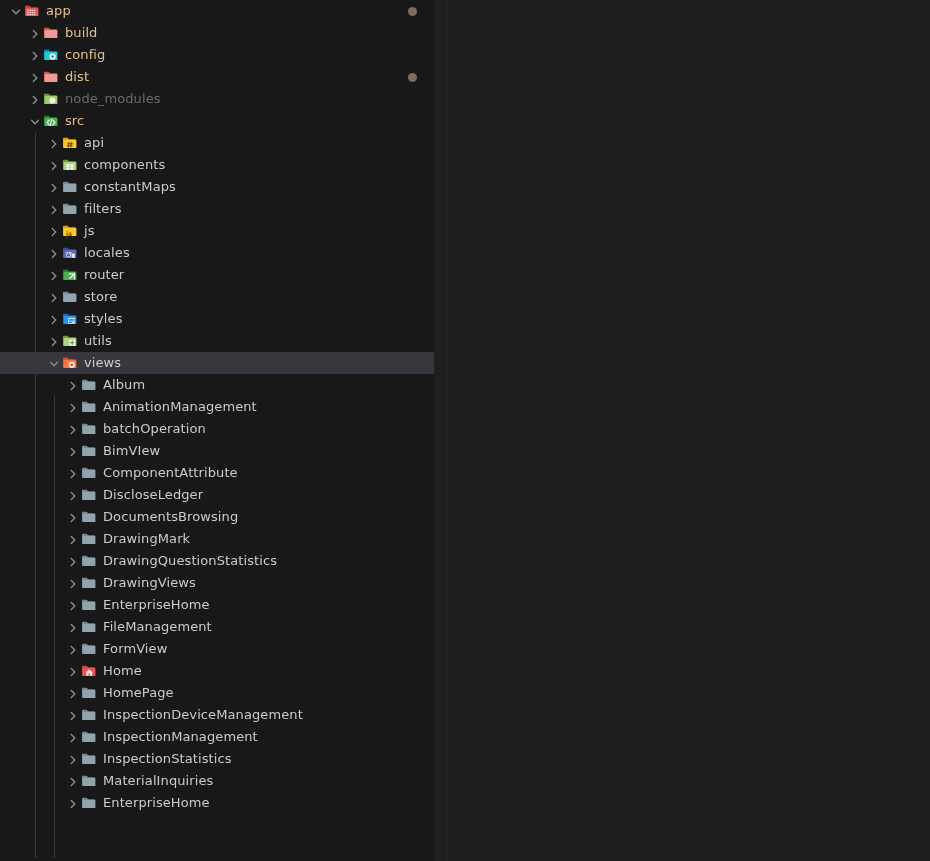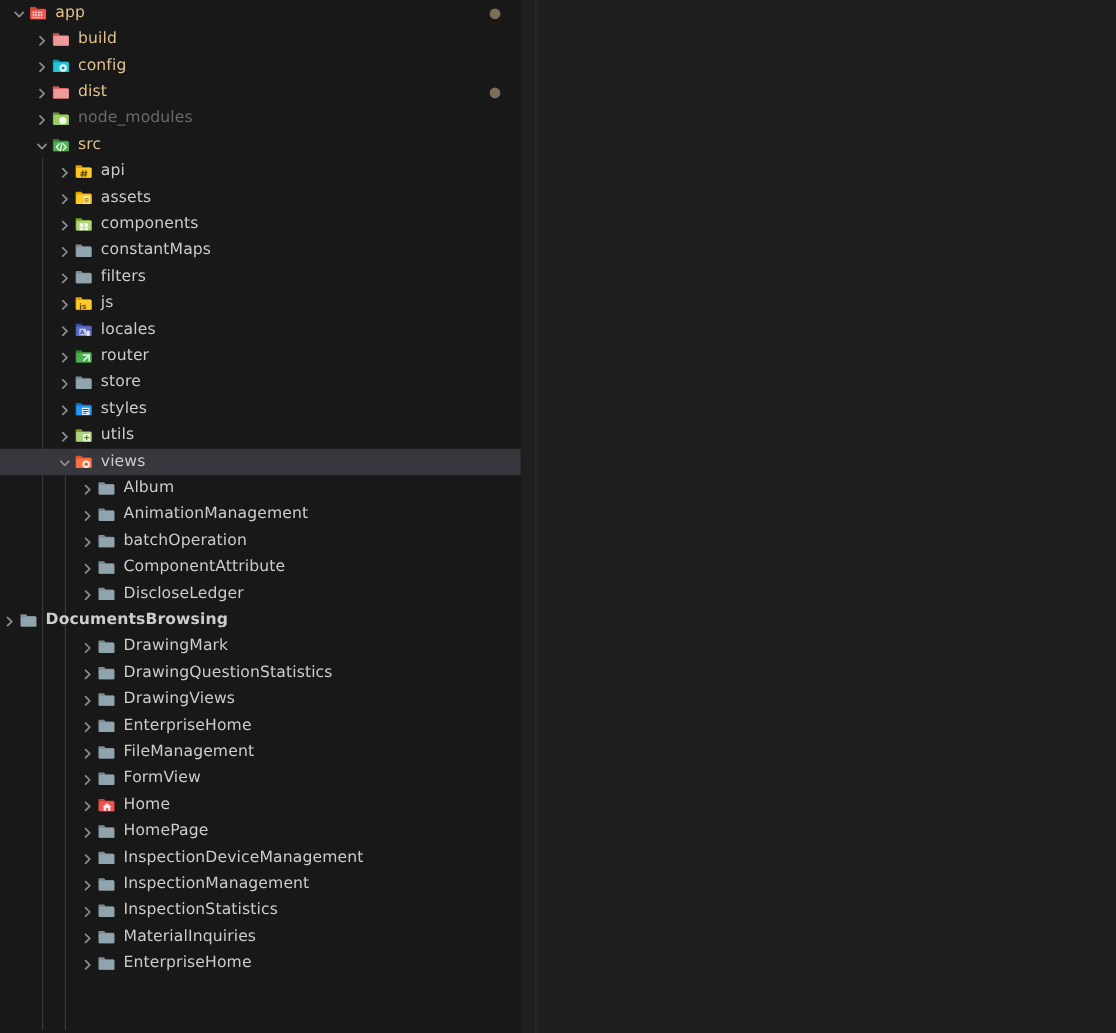--- a/index.html
+++ b/index.html
@@ -253,40 +253,20 @@
           <span class="label">api</span>
         </li>
         <li class="row" style="padding-left: 46px;">
           <span class="twisty">
             <svg width="12" height="12" viewBox="0 0 12 12">
               <path class="chev" d="M4.3 2.6 7.8 6l-3.5 3.4"></path>
             </svg>
           </span>
           <span class="icon">
             <svg width="16" height="16" viewBox="0 0 16 16" xmlns="http://www.w3.org/2000/svg">
-              <path d="M1 3.6a.8.8 0 0 1 .8-.8h3.9l1.3 1.5h6.2a.8.8 0 0 1 .8.8v7.1a.8.8 0 0 1-.8.8H1.8a.8.8 0 0 1-.8-.8z" fill="#e0a400"></path>
-              <path d="M1.6 5.6a.7.7 0 0 1 .7-.7h11.4a.7.7 0 0 1 .7.7v6.8a.7.7 0 0 1-.7.7H2.3a.7.7 0 0 1-.7-.7z" fill="#ffca28"></path>
-              <rect x="7.6" y="6.6" width="5" height="6.2" rx=".5" fill="#fff8e1"></rect>
-              <g stroke="#b07c00" stroke-width=".9" stroke-linecap="round">
-                <path d="M8.6 8.2h3"></path>
-                <path d="M8.6 9.8h3"></path>
-                <path d="M8.6 11.3h3"></path>
-              </g>
-            </svg>
-          </span>
-          <span class="label">assets</span>
-        </li>
-        <li class="row" style="padding-left: 46px;">
-          <span class="twisty">
-            <svg width="12" height="12" viewBox="0 0 12 12">
-              <path class="chev" d="M4.3 2.6 7.8 6l-3.5 3.4"></path>
-            </svg>
-          </span>
-          <span class="icon">
-            <svg width="16" height="16" viewBox="0 0 16 16" xmlns="http://www.w3.org/2000/svg">
               <path d="M1 3.6a.8.8 0 0 1 .8-.8h3.9l1.3 1.5h6.2a.8.8 0 0 1 .8.8v7.1a.8.8 0 0 1-.8.8H1.8a.8.8 0 0 1-.8-.8z" fill="#7c9a20"></path>
               <path d="M1.6 5.6a.7.7 0 0 1 .7-.7h11.4a.7.7 0 0 1 .7.7v6.8a.7.7 0 0 1-.7.7H2.3a.7.7 0 0 1-.7-.7z" fill="#aed581"></path>
               <g fill="#f1f8e9">
                 <rect x="4.4" y="7.1" width="3" height="3"></rect>
                 <rect x="8.4" y="7.1" width="3" height="3"></rect>
                 <rect x="4.4" y="10.6" width="3" height="2.2"></rect>
                 <rect x="8.4" y="10.6" width="3" height="2.2"></rect>
               </g>
             </svg>
           </span>
@@ -484,37 +464,51 @@
             <svg width="12" height="12" viewBox="0 0 12 12">
               <path class="chev" d="M4.3 2.6 7.8 6l-3.5 3.4"></path>
             </svg>
           </span>
           <span class="icon">
             <svg width="16" height="16" viewBox="0 0 16 16" xmlns="http://www.w3.org/2000/svg">
               <path d="M1 3.6a.8.8 0 0 1 .8-.8h3.9l1.3 1.5h6.2a.8.8 0 0 1 .8.8v7.1a.8.8 0 0 1-.8.8H1.8a.8.8 0 0 1-.8-.8z" fill="#7b8b93"></path>
               <path d="M1.6 5.6a.7.7 0 0 1 .7-.7h11.4a.7.7 0 0 1 .7.7v6.8a.7.7 0 0 1-.7.7H2.3a.7.7 0 0 1-.7-.7z" fill="#90a4ae"></path>
             </svg>
           </span>
+          <span class="label">BimVIew</span>
+        </li>
+        <li class="row" style="padding-left: 65px;">
+          <span class="twisty">
+            <svg width="12" height="12" viewBox="0 0 12 12">
+              <path class="chev" d="M4.3 2.6 7.8 6l-3.5 3.4"></path>
+            </svg>
+          </span>
+          <span class="icon">
+            <svg width="16" height="16" viewBox="0 0 16 16" xmlns="http://www.w3.org/2000/svg">
+              <path d="M1 3.6a.8.8 0 0 1 .8-.8h3.9l1.3 1.5h6.2a.8.8 0 0 1 .8.8v7.1a.8.8 0 0 1-.8.8H1.8a.8.8 0 0 1-.8-.8z" fill="#7b8b93"></path>
+              <path d="M1.6 5.6a.7.7 0 0 1 .7-.7h11.4a.7.7 0 0 1 .7.7v6.8a.7.7 0 0 1-.7.7H2.3a.7.7 0 0 1-.7-.7z" fill="#90a4ae"></path>
+            </svg>
+          </span>
           <span class="label">ComponentAttribute</span>
         </li>
         <li class="row" style="padding-left: 65px;">
           <span class="twisty">
             <svg width="12" height="12" viewBox="0 0 12 12">
               <path class="chev" d="M4.3 2.6 7.8 6l-3.5 3.4"></path>
             </svg>
           </span>
           <span class="icon">
             <svg width="16" height="16" viewBox="0 0 16 16" xmlns="http://www.w3.org/2000/svg">
               <path d="M1 3.6a.8.8 0 0 1 .8-.8h3.9l1.3 1.5h6.2a.8.8 0 0 1 .8.8v7.1a.8.8 0 0 1-.8.8H1.8a.8.8 0 0 1-.8-.8z" fill="#7b8b93"></path>
               <path d="M1.6 5.6a.7.7 0 0 1 .7-.7h11.4a.7.7 0 0 1 .7.7v6.8a.7.7 0 0 1-.7.7H2.3a.7.7 0 0 1-.7-.7z" fill="#90a4ae"></path>
             </svg>
           </span>
           <span class="label">DiscloseLedger</span>
         </li>
-        <li class="row" style=" font-weight: bold;">
+        <li class="row" style="padding-left: 65px;">
           <span class="twisty">
             <svg width="12" height="12" viewBox="0 0 12 12">
               <path class="chev" d="M4.3 2.6 7.8 6l-3.5 3.4"></path>
             </svg>
           </span>
           <span class="icon">
             <svg width="16" height="16" viewBox="0 0 16 16" xmlns="http://www.w3.org/2000/svg">
               <path d="M1 3.6a.8.8 0 0 1 .8-.8h3.9l1.3 1.5h6.2a.8.8 0 0 1 .8.8v7.1a.8.8 0 0 1-.8.8H1.8a.8.8 0 0 1-.8-.8z" fill="#7b8b93"></path>
               <path d="M1.6 5.6a.7.7 0 0 1 .7-.7h11.4a.7.7 0 0 1 .7.7v6.8a.7.7 0 0 1-.7.7H2.3a.7.7 0 0 1-.7-.7z" fill="#90a4ae"></path>
             </svg>

